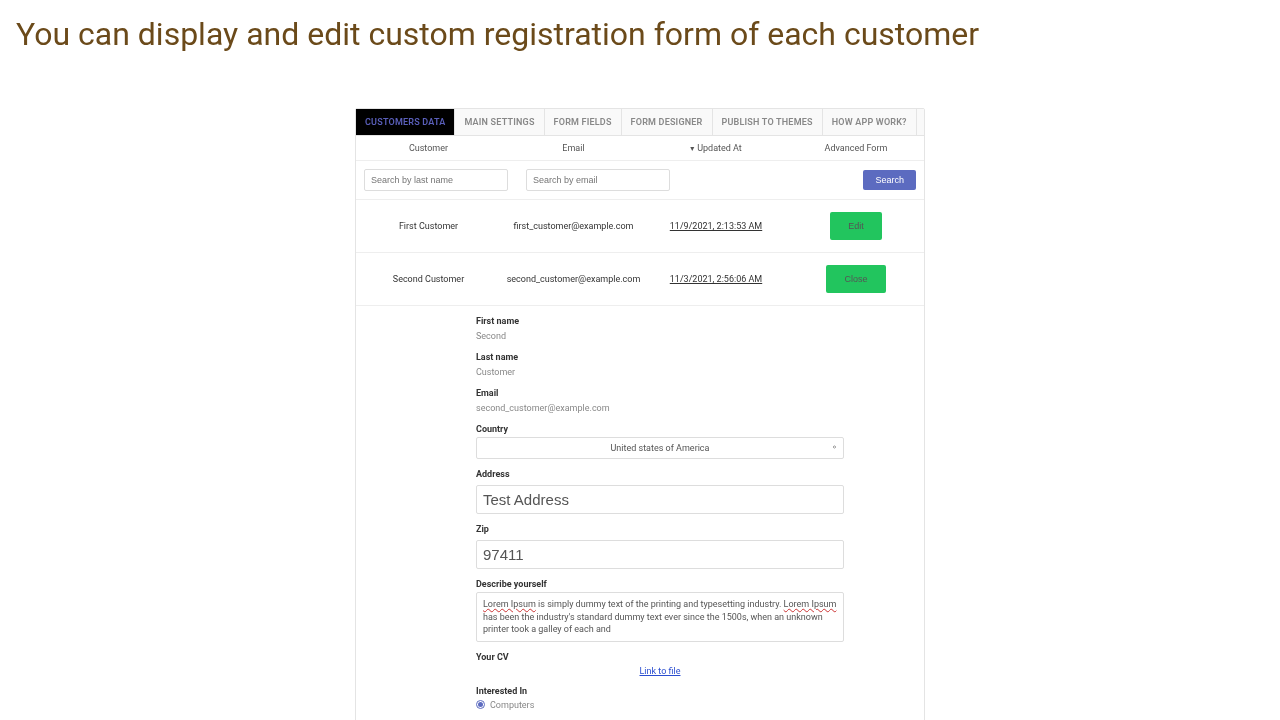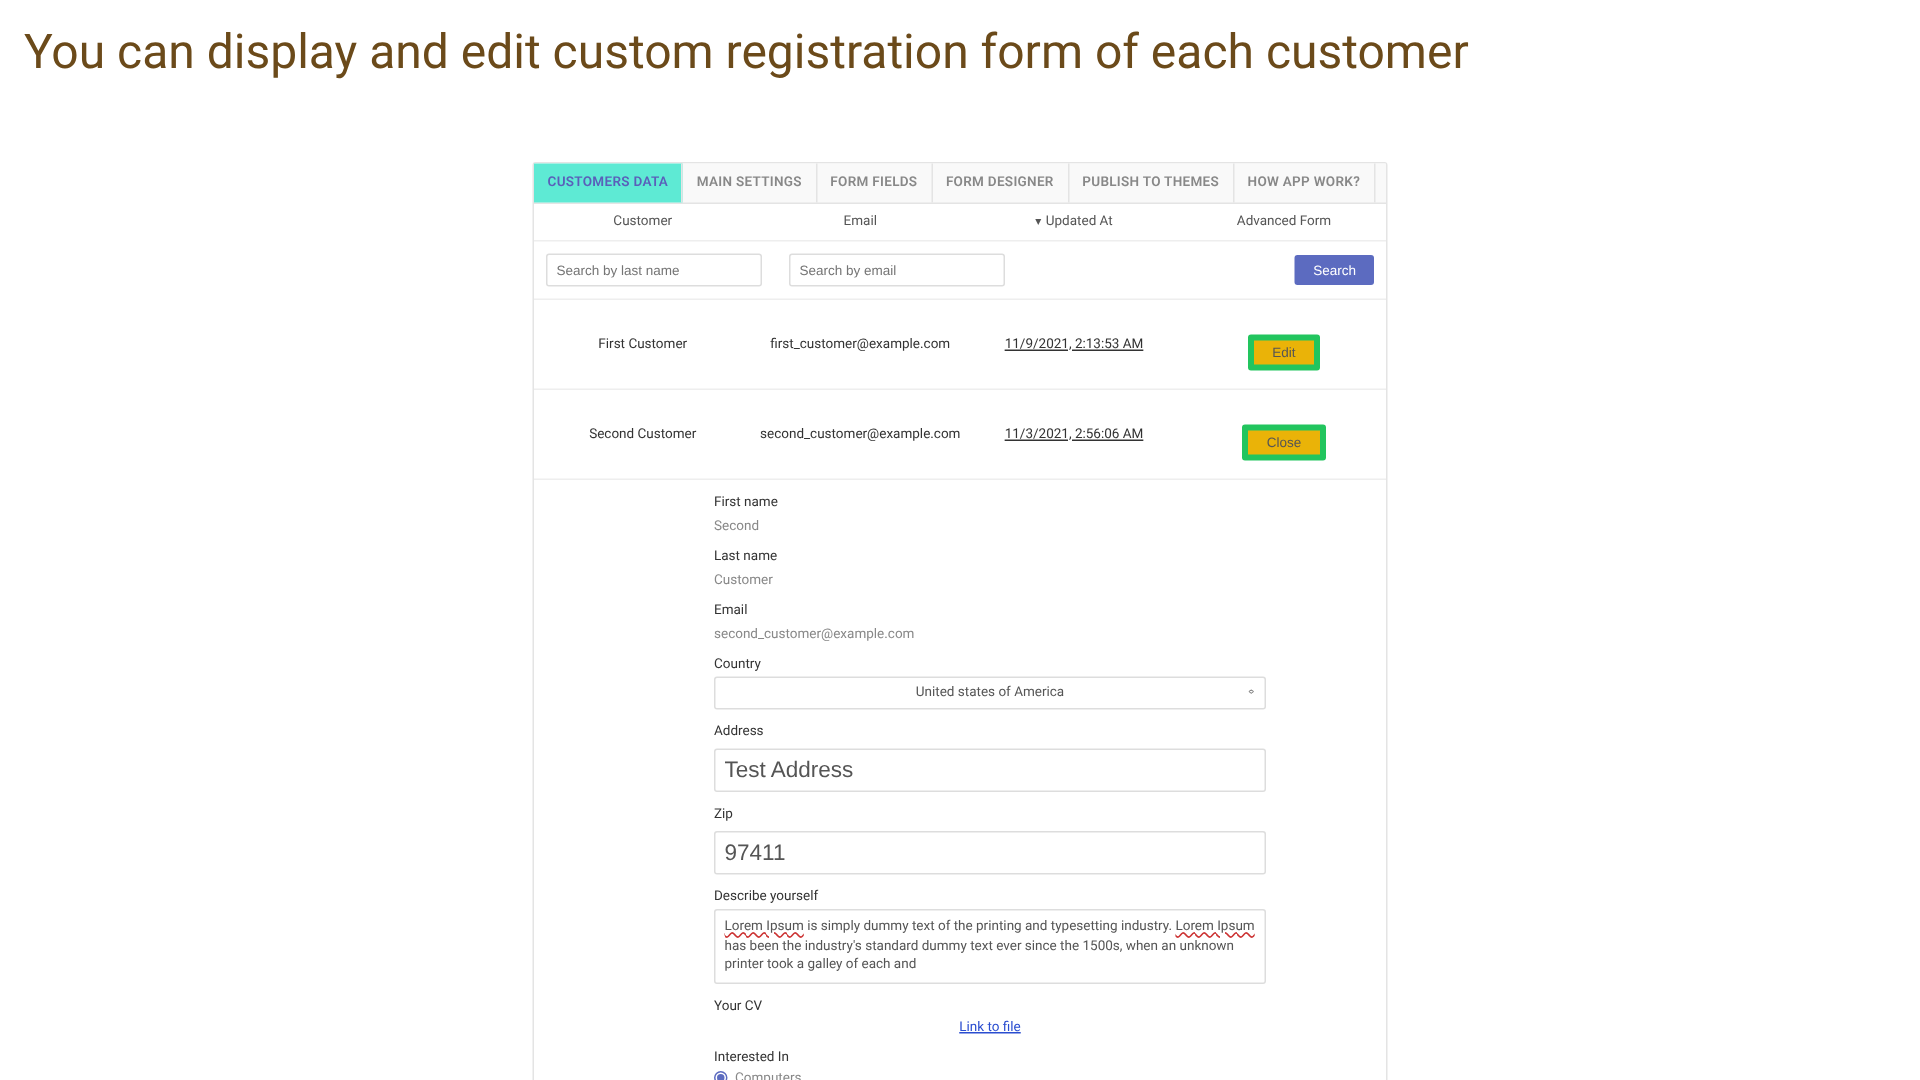--- a/index.html
+++ b/index.html
@@ -1,40 +1,40 @@
 <!DOCTYPE html>
 <html><head>
 <meta charset="utf-8">
 <style>
 * { box-sizing: border-box; margin: 0; padding: 0; }
 body { font-family: -apple-system, BlinkMacSystemFont, "Segoe UI", Roboto, Arial, sans-serif; background: #fff; color: #333; font-size: 11px; }
 .page-title { font-size: 32px; font-weight: 400; color: #6b4a1a; padding: 15px 16px 20px; }
 .container { width: 570px; margin: 35px auto 0; border: 1px solid #e4e4e4; border-radius: 2px; }
 .tabs { display: flex; border-bottom: 1px solid #e4e4e4; background: #f9f9f9; }
 .tab { padding: 8px 9px; font-size: 9px; font-weight: 600; color: #888; border-right: 1px solid #e4e4e4; cursor: pointer; letter-spacing: 0.2px; }
-.tab.active { color: #5a5fba; background: #5eead4; }
+.tab.active { color: #5a5fba; background: #000000; }
 .table-header { display: flex; padding: 7px 0; font-size: 9px; color: #555; background: #fff; }
 .col-cust { flex: 0 0 145px; text-align: center; }
 .col-email { flex: 0 0 145px; text-align: center; }
 .col-upd { flex: 0 0 140px; text-align: center; }
 .col-act { flex: 0 0 140px; text-align: center; }
 .chevron { display:inline-block; margin-right:3px; font-size:8px; }
 .filter-row { display:flex; padding: 8px 8px; border-top:1px solid #eee; border-bottom:1px solid #eee; align-items:center; }
 .filter-row input { width:144px; padding:5px 6px; font-size:9px; border:1px solid #ddd; border-radius:2px; color:#999; margin-right:18px; }
 .search-btn { margin-left:auto; background:#5c6bc0; color:#fff; border:none; padding:5px 12px; font-size:9px; border-radius:2px; cursor:pointer; }
 .table-row { display:flex; padding:12px 0; border-bottom:1px solid #eee; font-size:9px; align-items:center; }
 .table-row .col-cust { text-align:center; }
 .table-row .col-email { text-align:center; }
 .table-row .col-upd { text-align:center;text-decoration:underline; }
 .table-row .col-act { text-align:center; }
-.row-btn { border:4px solid #22c55e; background:#eab308; padding:3px 12px; font-size:9px; border-radius:2px; cursor:pointer; color:#555;margin-top:11px; }
+.row-btn { border:6px solid #22c55e; background:#22c55e; padding:3px 12px; font-size:9px; border-radius:2px; cursor:pointer; color:#555; }
 .detail { padding: 10px 70px 15px; }
 .detail-title { text-align:center; font-size:10px; font-weight:600; padding: 6px 0 14px; border-bottom:1px solid #eee; margin-bottom:14px; }
 .field { margin-bottom:10px; padding-left:50px; padding-right:10px; }
-.label { font-size:9px; font-weight:400; color:#333; margin-bottom:3px; display:block; }
+.label { font-size:9px; font-weight:700; color:#333; margin-bottom:3px; display:block; }
 .value { font-size:9px; color:#888; }
 .select { border:1px solid #ddd; border-radius:2px; padding:5px 8px; font-size:9px; position:relative; text-align:center; color:#555; margin-top:3px; }
 .select::after { content:"‹›"; position:absolute; right:7px; top:4px; transform:rotate(90deg); font-size:8px; color:#777; letter-spacing:-1px; }
 .input { border:1px solid #ddd; border-radius:2px; padding:5px 6px; font-size:15px; width:100%; margin-top:3px; color:#555; }
 .textarea { border:1px solid #ddd; border-radius:2px; padding:5px 6px; font-size:9px; width:100%; margin-top:3px; color:#555; min-height:32px; line-height:1.4; }
 .textarea .uline { text-decoration: underline; text-decoration-style: wavy; text-decoration-color: #c33; }
 .link { color:#2a4dd0; text-decoration:underline; font-size:9px; display:block; text-align:center; margin-top:4px; }
 .radio-group, .check-group { margin-top:4px; }
 .radio-item, .check-item { display:flex; align-items:center; font-size:9px; color:#888; margin-bottom:3px; }
 .radio { width:9px; height:9px; border:1px solid #bbb; border-radius:50%; margin-right:5px; display:inline-flex; align-items:center; justify-content:center; }

